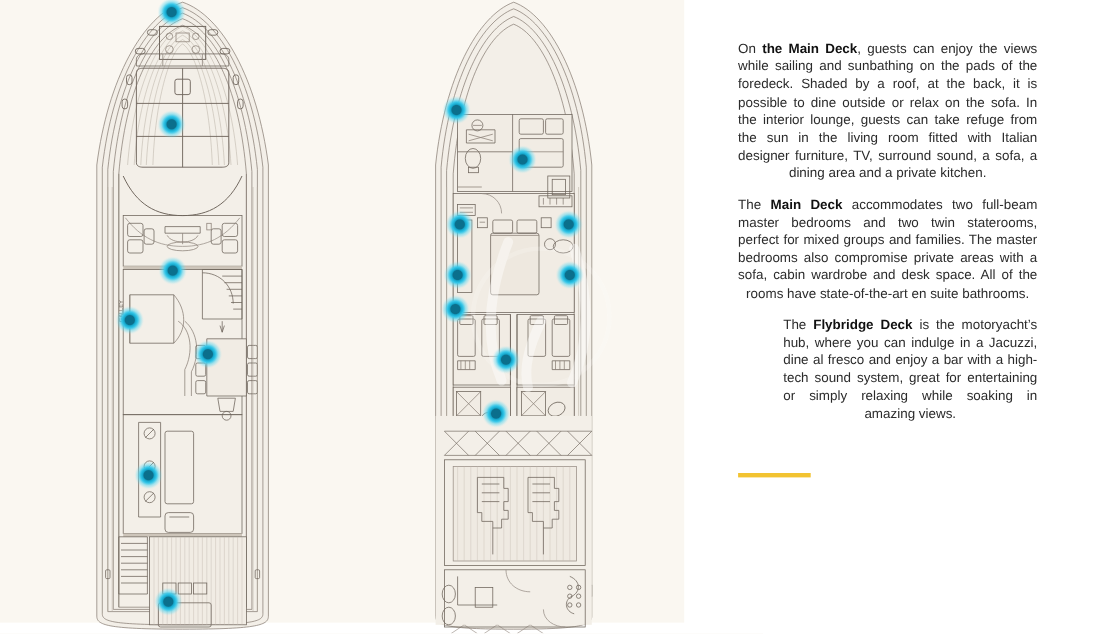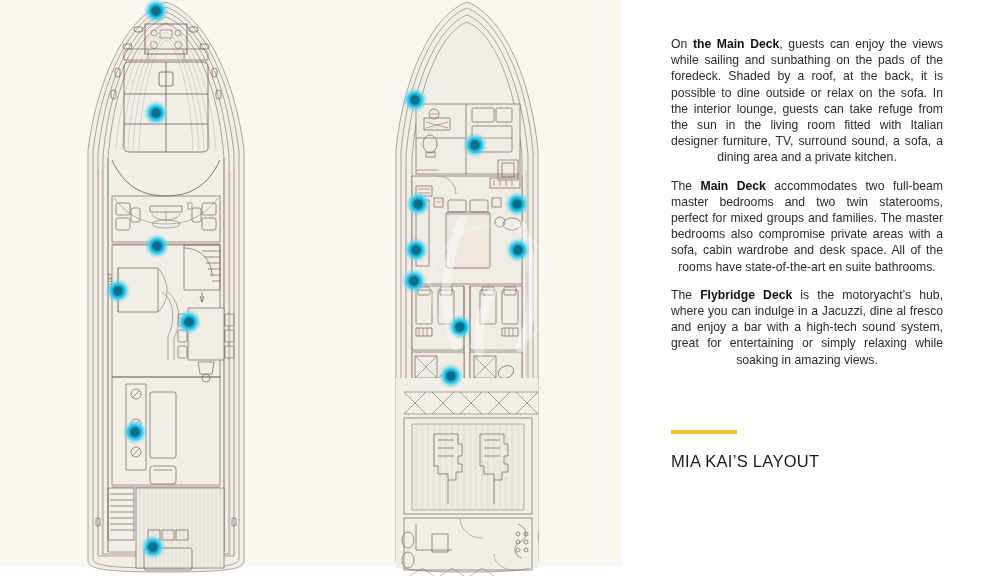--- a/index.html
+++ b/index.html
@@ -50,21 +50,21 @@
   }
   .para{
     margin:0 0 12px 0;
     font-size:12.2px;
     line-height:16.2px;
     color:#2b2b2b;
     text-align:justify;
     text-align-last:center;
     hyphens:none;
   }
-  .para:last-of-type{margin-bottom:0;}
+  .para:last-of-type{margin-bottom:0;margin-left:41px;}
   .para b{font-weight:bold;color:#111;}
 
   .rule{
     position:absolute;left:671px;top:430px;width:66px;height:4px;
     background:#f2c331;
   }
   .layout-title{
     position:absolute;left:671px;top:452px;
     font-size:16.5px;letter-spacing:.3px;color:#1b1b1b;
     white-space:nowrap;
@@ -437,15 +437,14 @@
 
   <div class="text-col">
     <p class="para"><span>On </span><b>the Main Deck</b><span>, guests can enjoy the views while sailing and sunbathing on the pads of the foredeck. Shaded by a roof, at the back, it is possible to dine outside or relax on the sofa. In the interior lounge, guests can take refuge from the sun in the living room fitted with Italian designer furniture, TV, surround sound, a sofa, a dining area and a private kitchen.</span></p>
 
     <p class="para"><span>The </span><b>Main Deck</b><span> accommodates two full-beam master bedrooms and two twin staterooms, perfect for mixed groups and families. The master bedrooms also compromise private areas with a sofa, cabin wardrobe and desk space. All of the rooms have state-of-the-art en suite bathrooms.</span></p>
 
     <p class="para"><span>The </span><b>Flybridge Deck</b><span> is the motoryacht’s hub, where you can indulge in a Jacuzzi, dine al fresco and enjoy a bar with a high-tech sound system, great for entertaining or simply relaxing while soaking in amazing views.</span></p>
   </div>
 
   <div class="rule"></div>
-  <div class="layout-title">MIA KAI’S LAYOUT</div>
 
 </div>
 
 </body></html>

